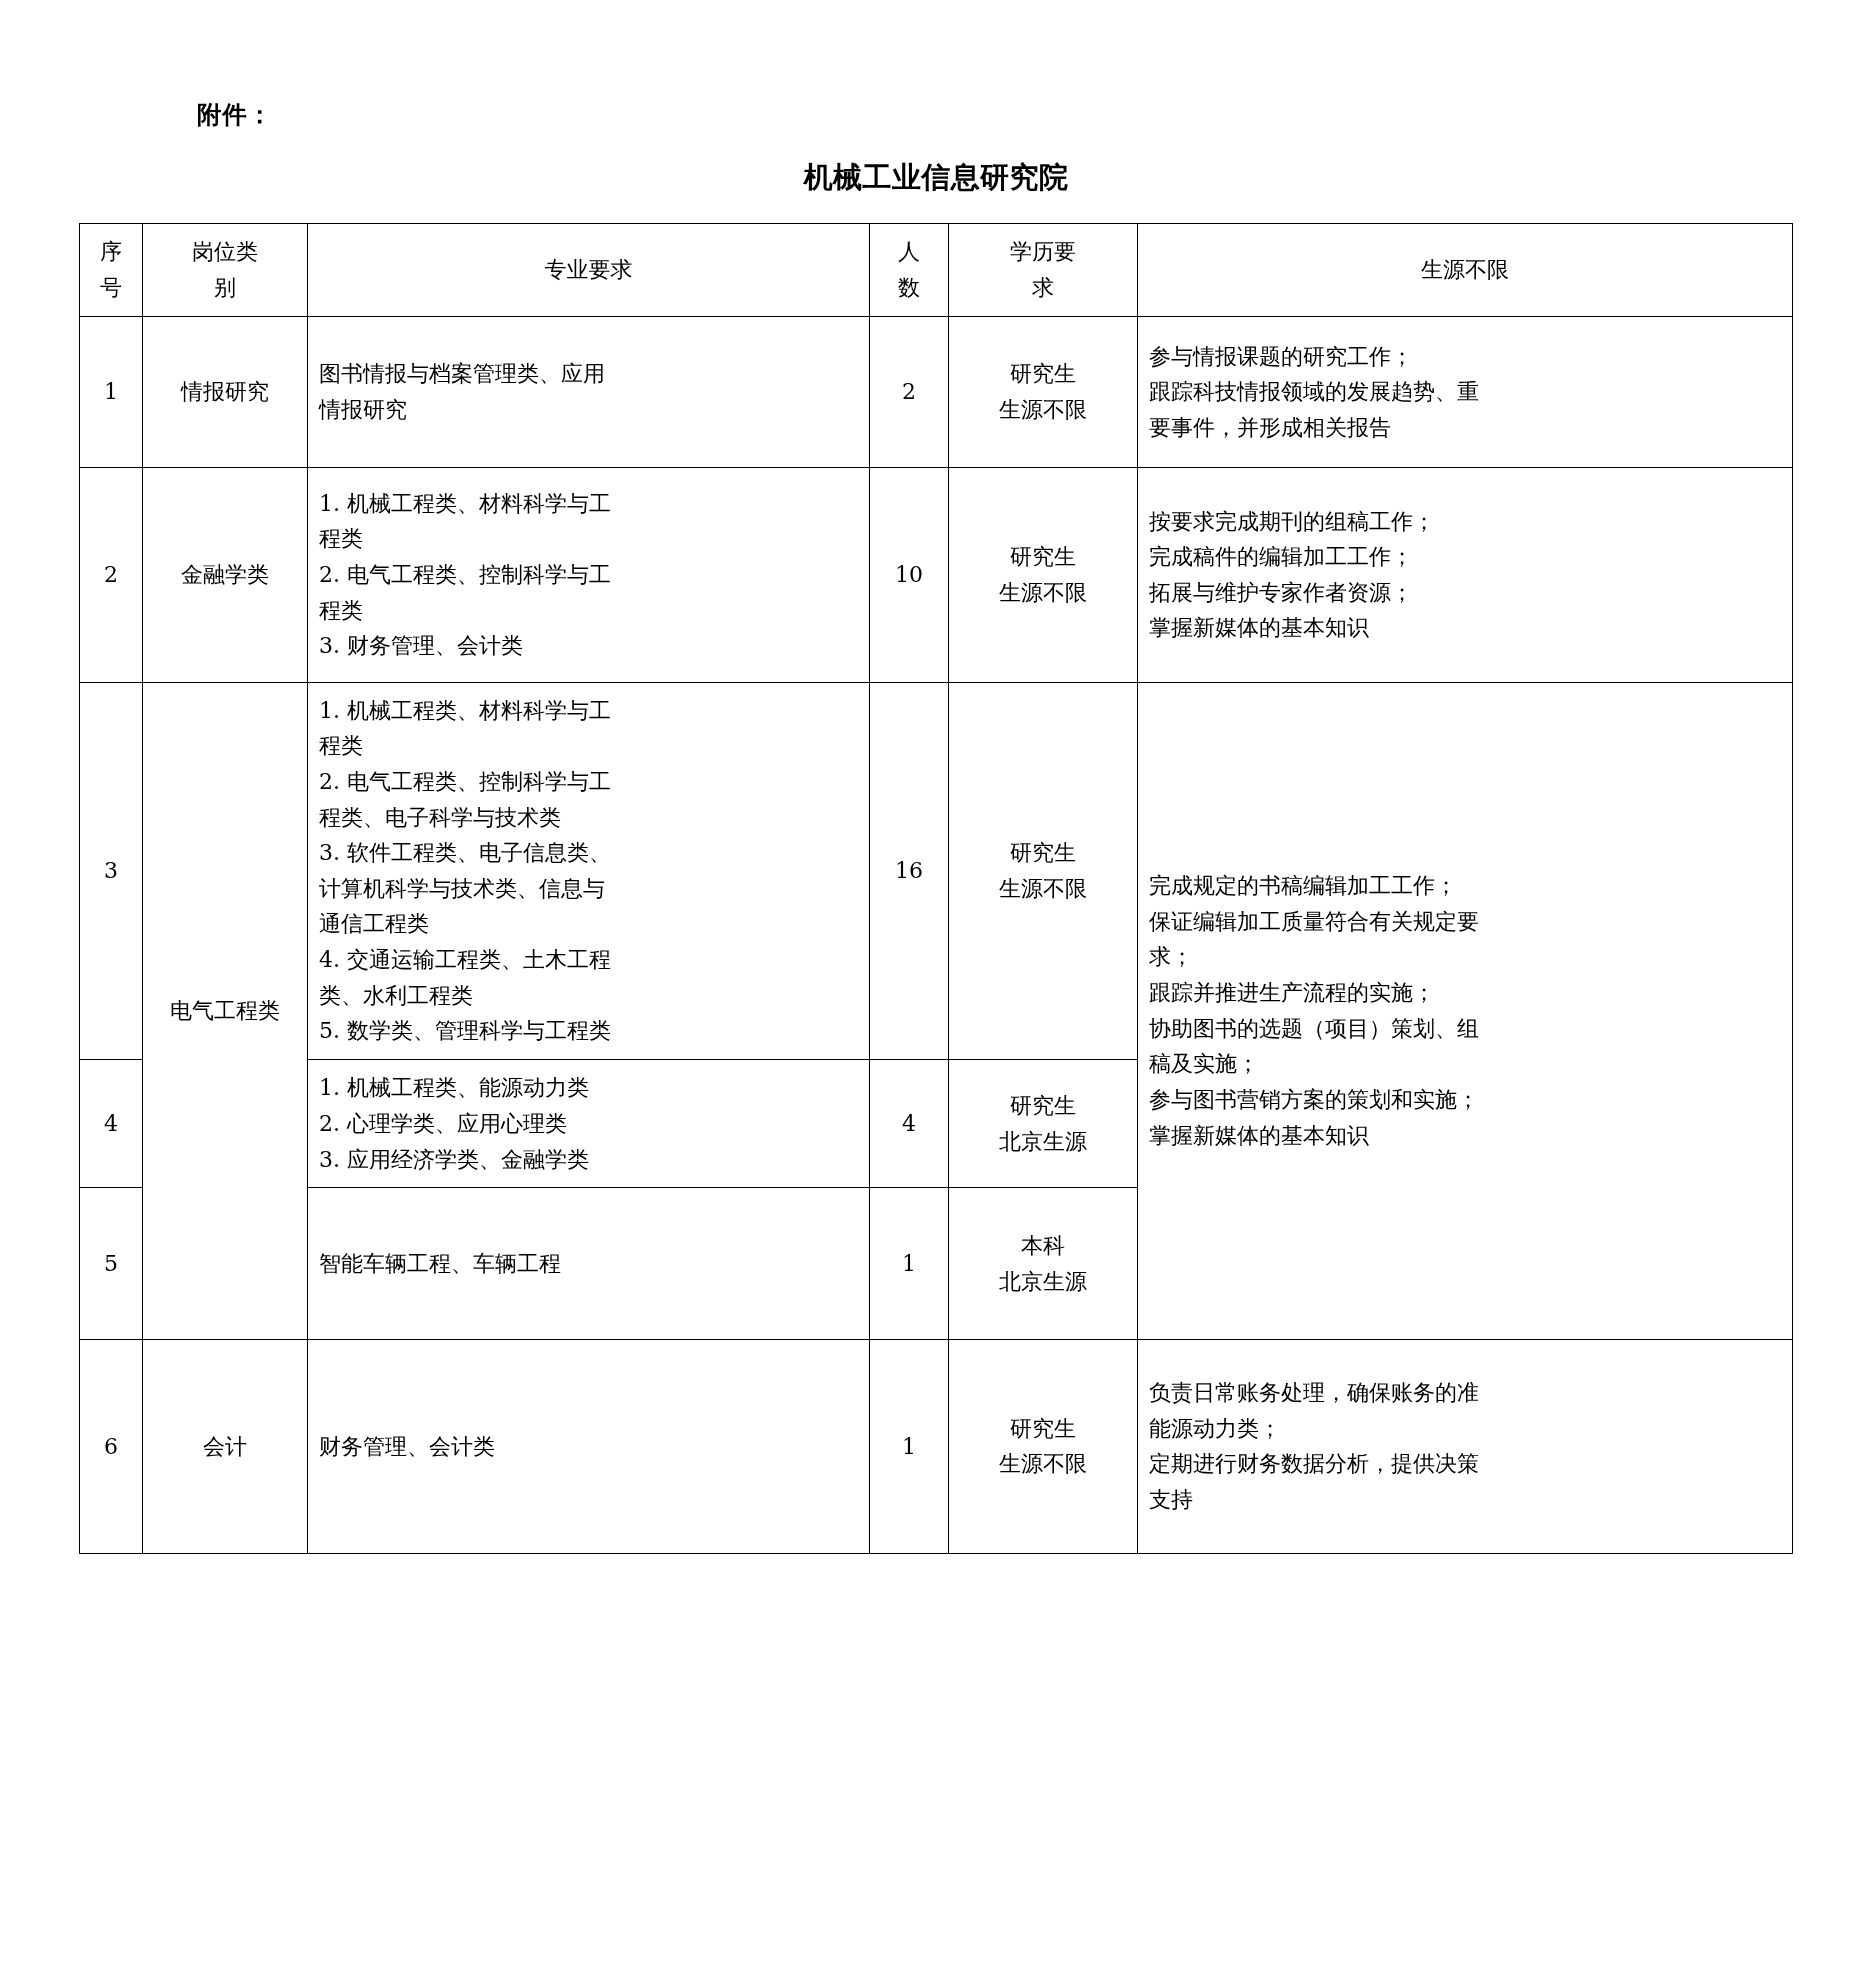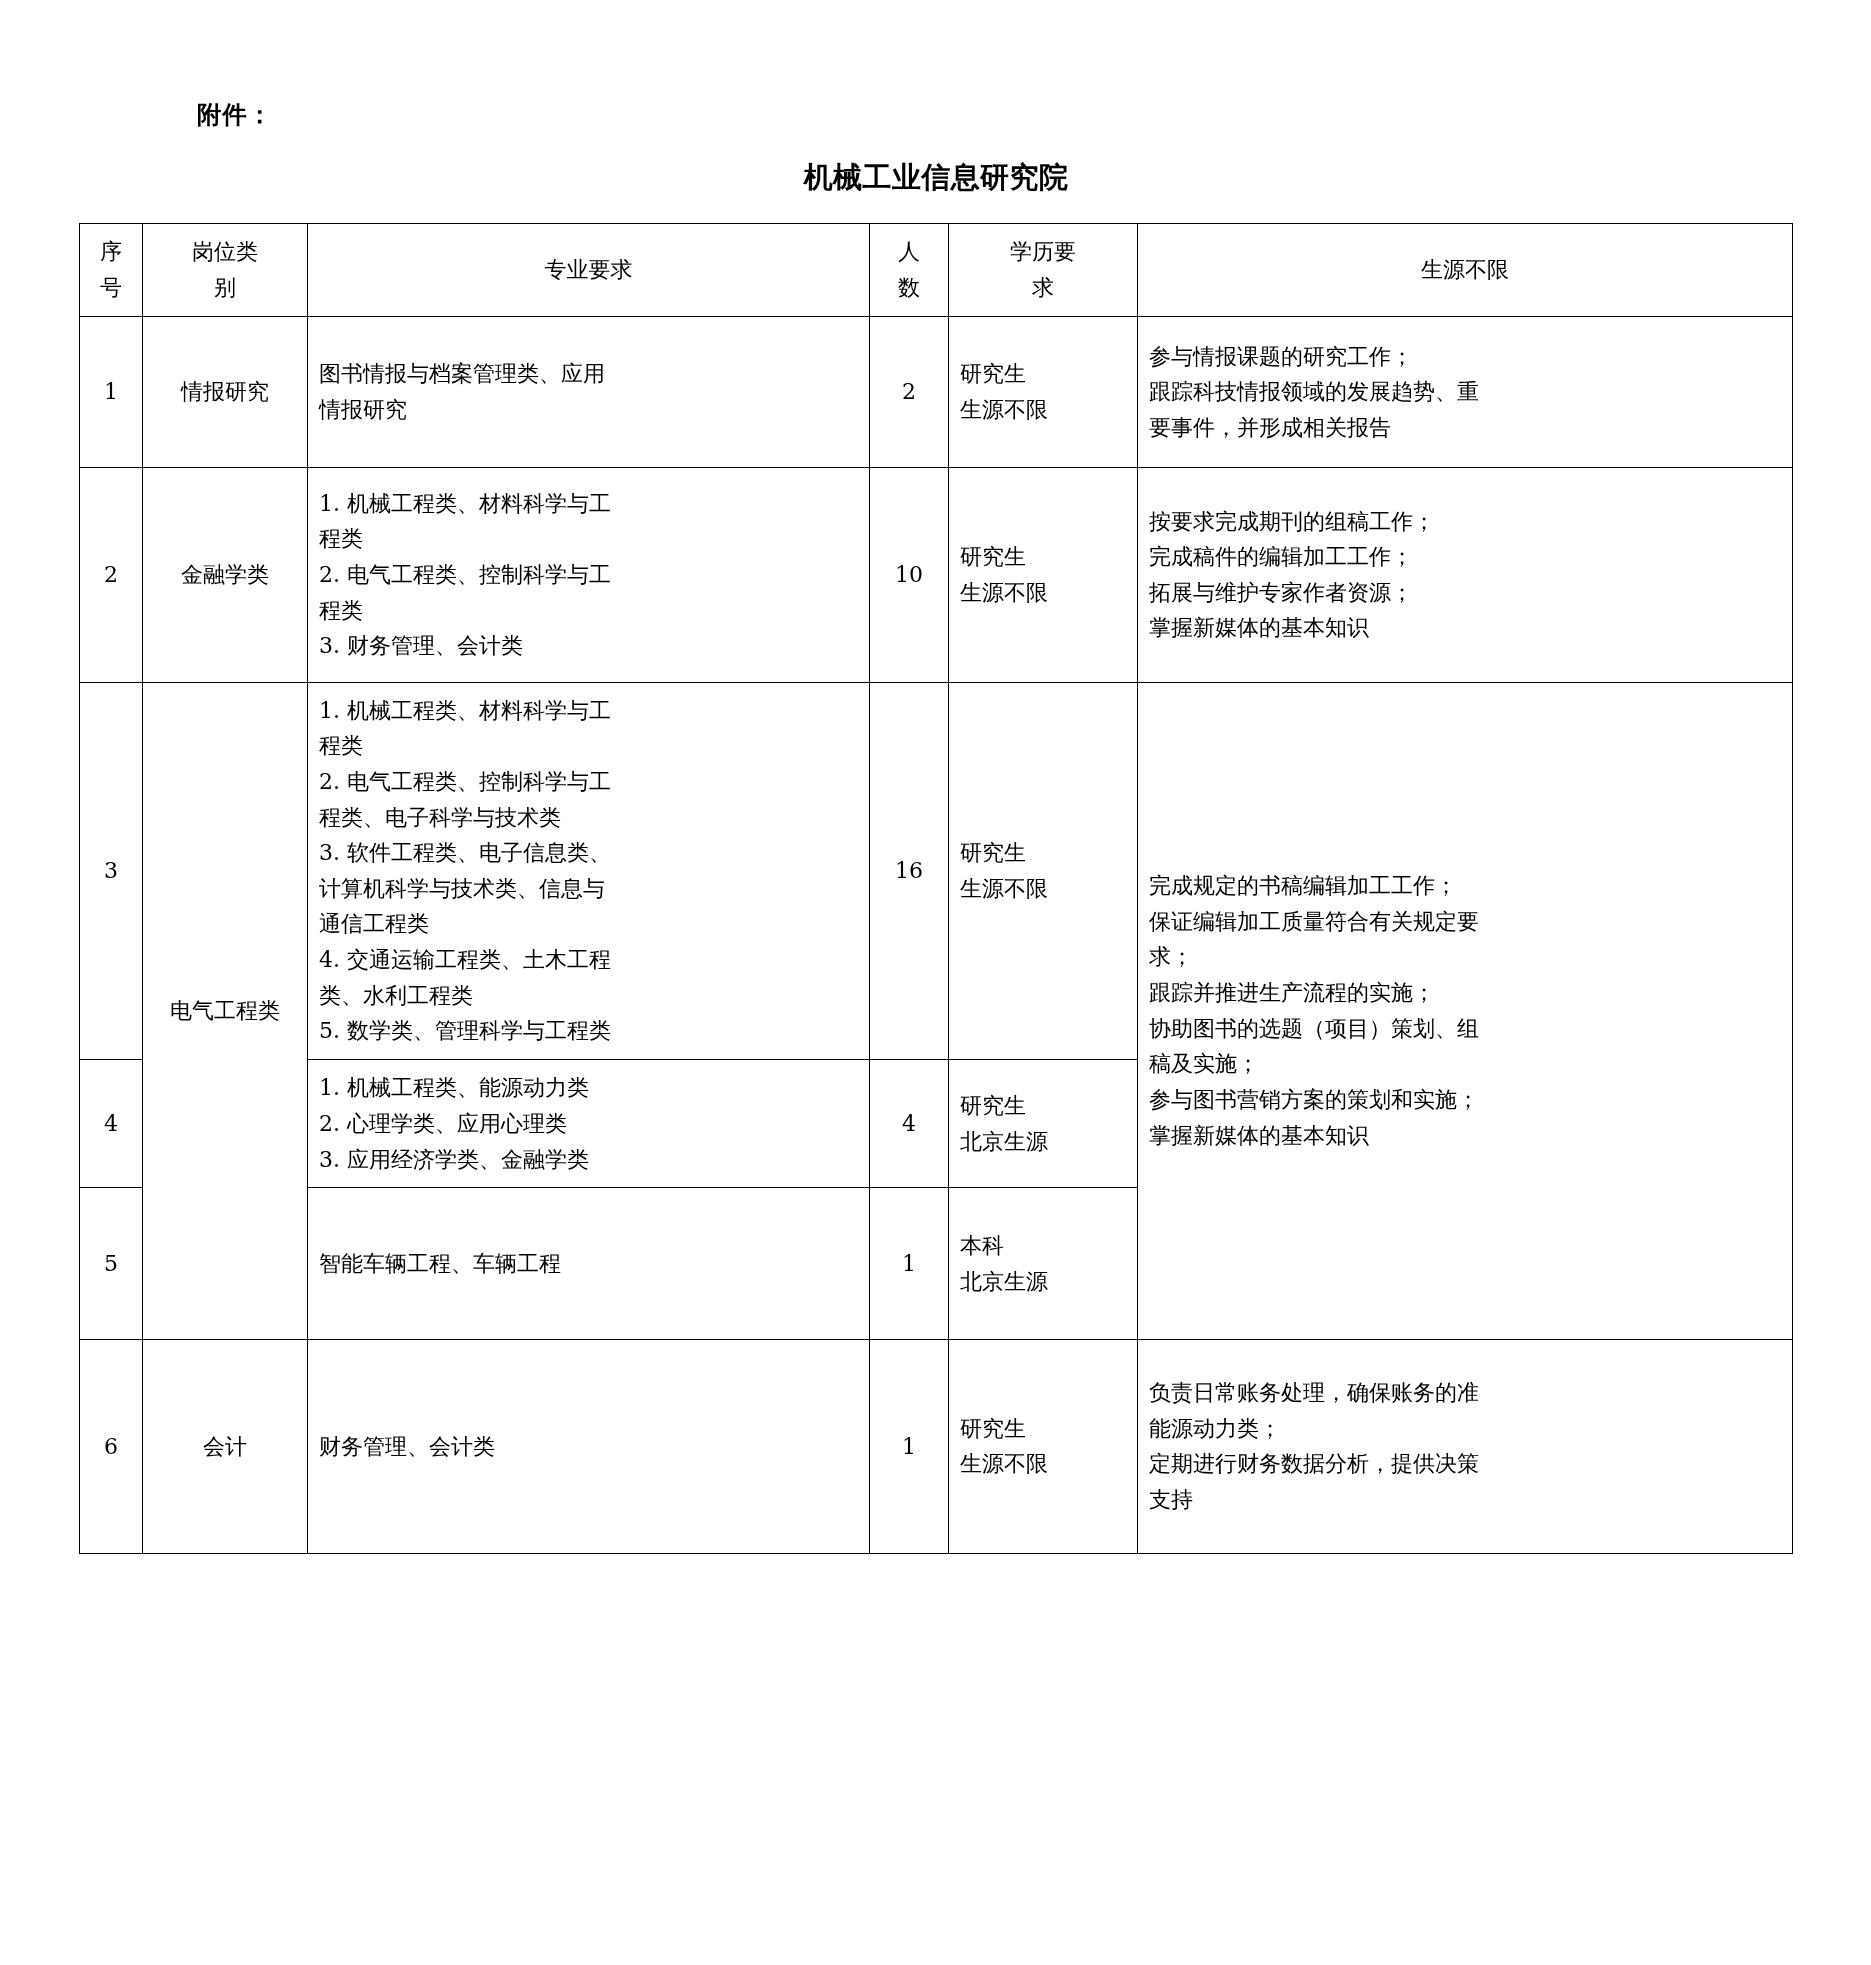--- a/index.html
+++ b/index.html
@@ -78,20 +78,21 @@
     white-space: pre-line;
     line-height: 1.68;
   }
   .major {
     white-space: pre-line;
     line-height: 1.66;
   }
   .edu {
     white-space: pre-line;
     line-height: 1.6;
+    text-align: center;
   }
   .rowtall-1 td { height: 130px; }
   .rowtall-2 td { height: 193px; }
 </style>
 </head>
 <body>
 
 <div class="page">
 
   <div class="attachment-label">附件：</div>

